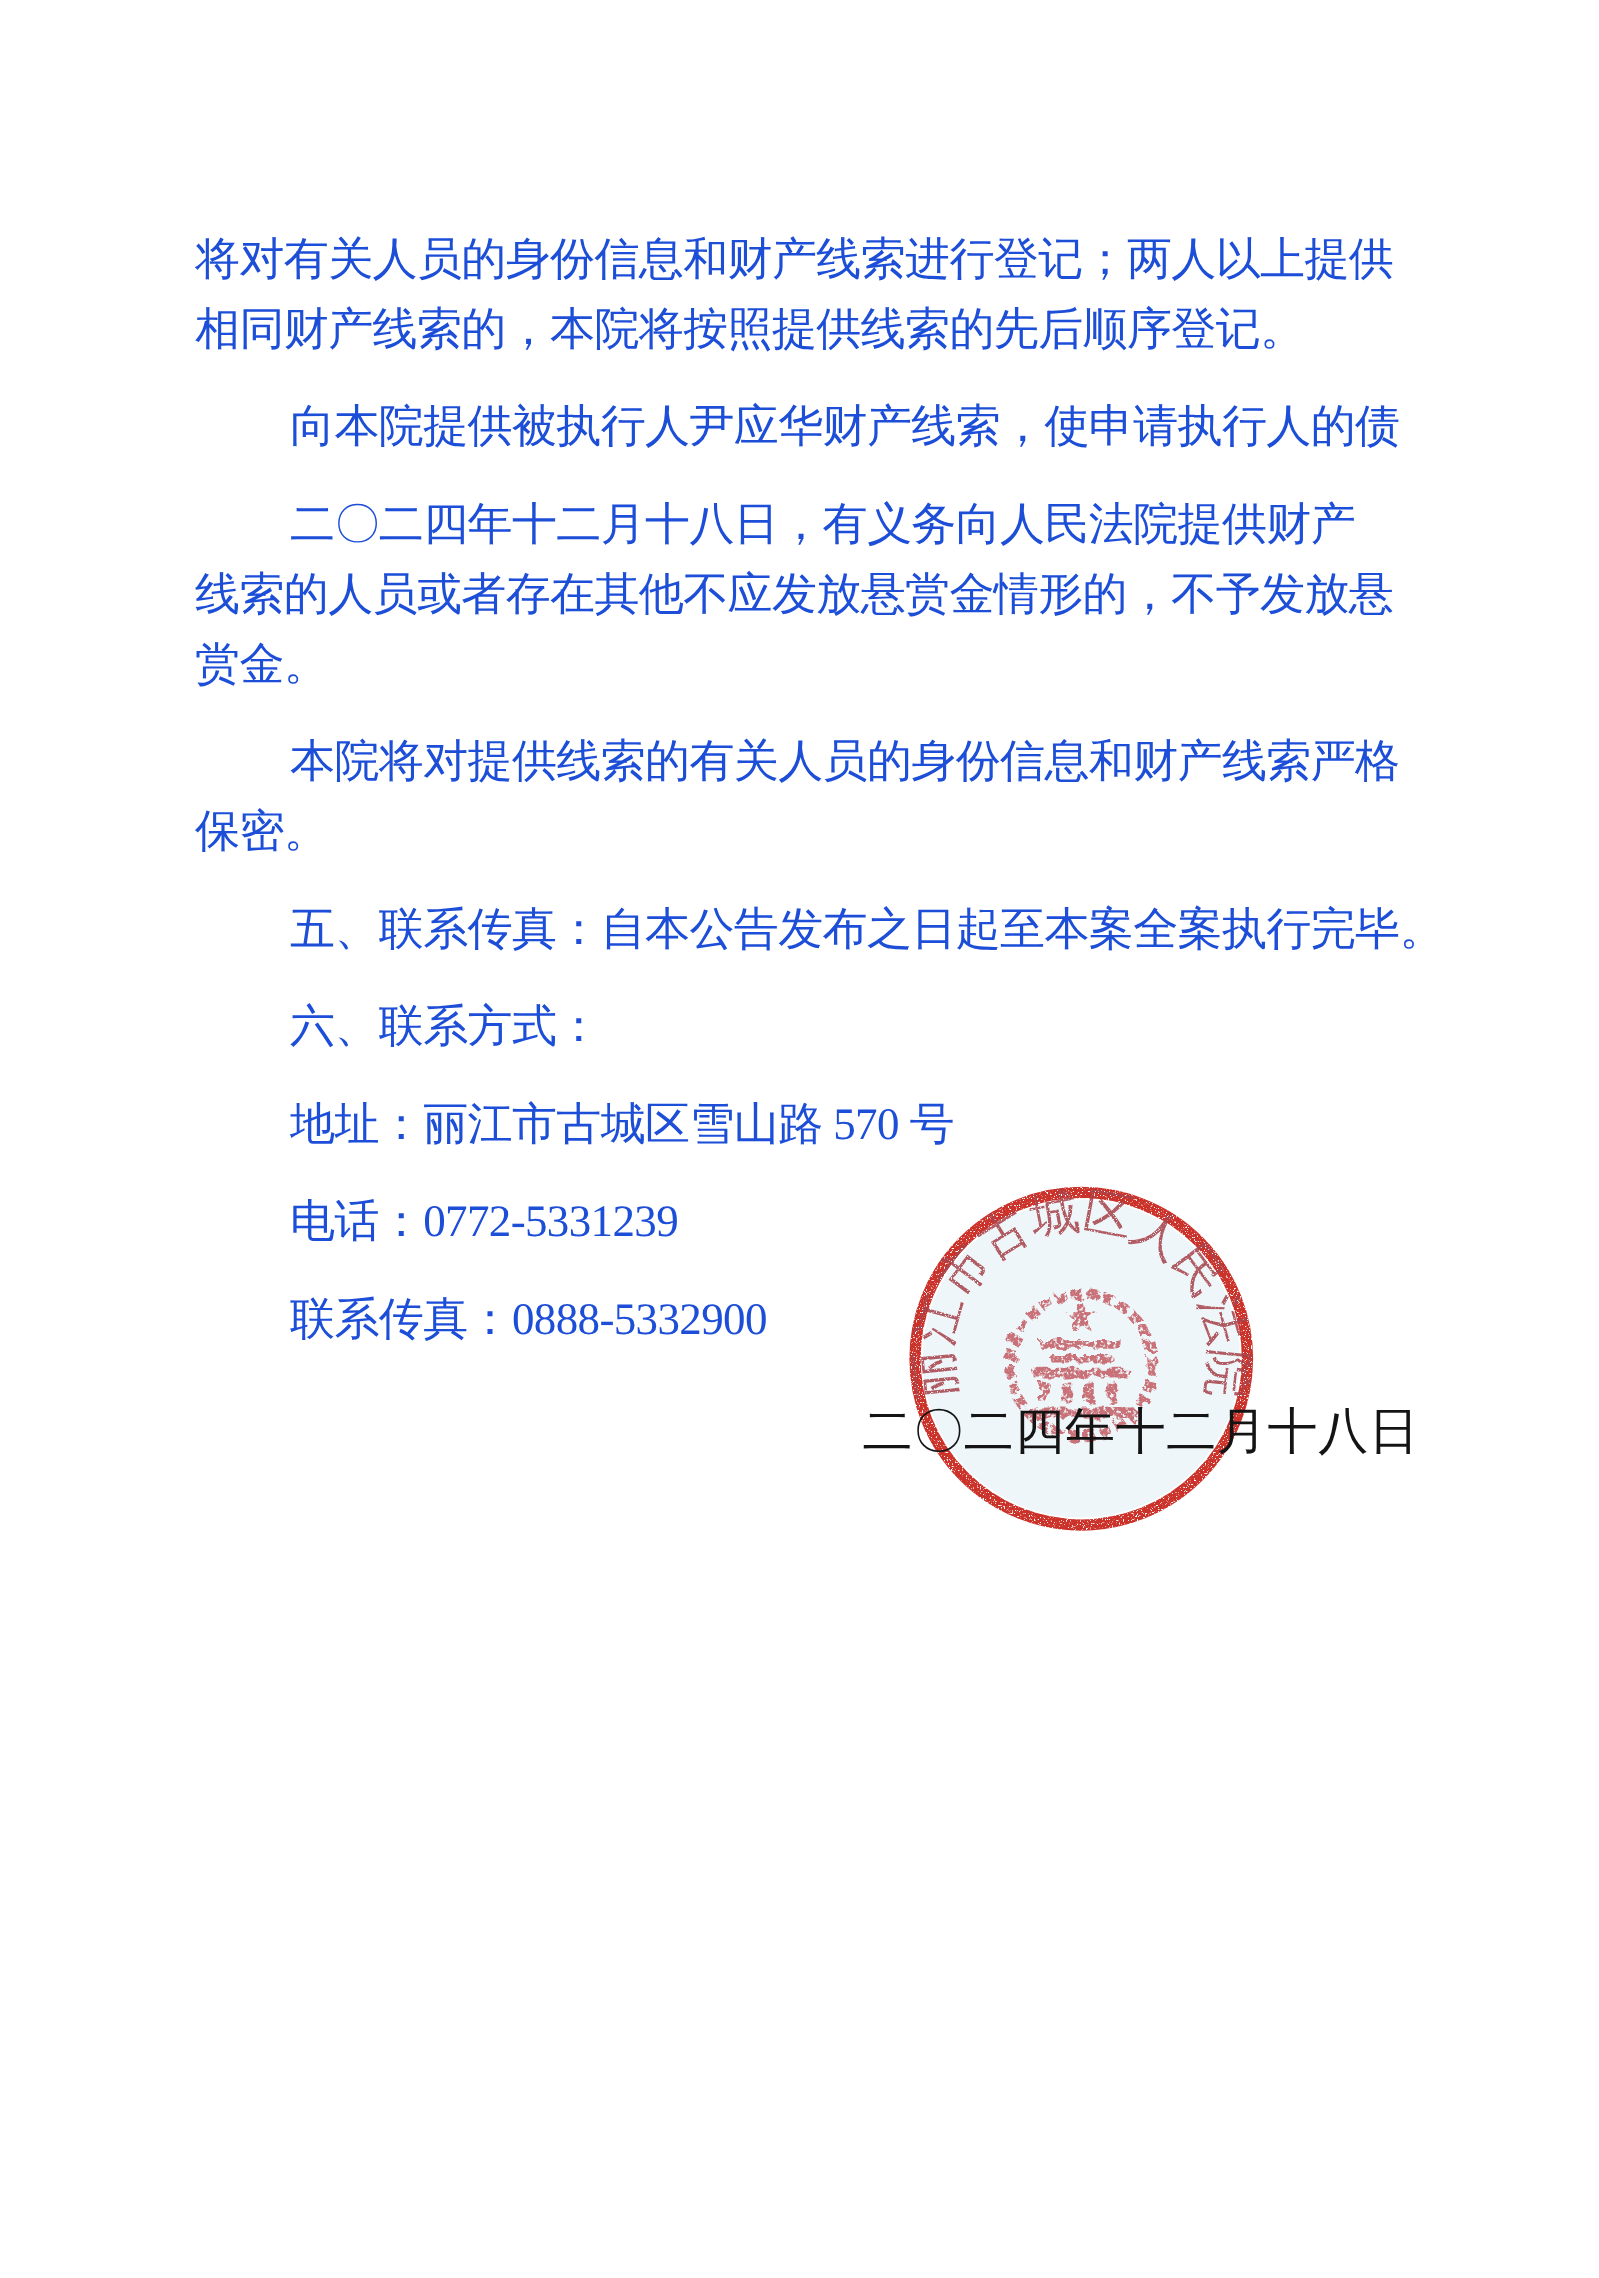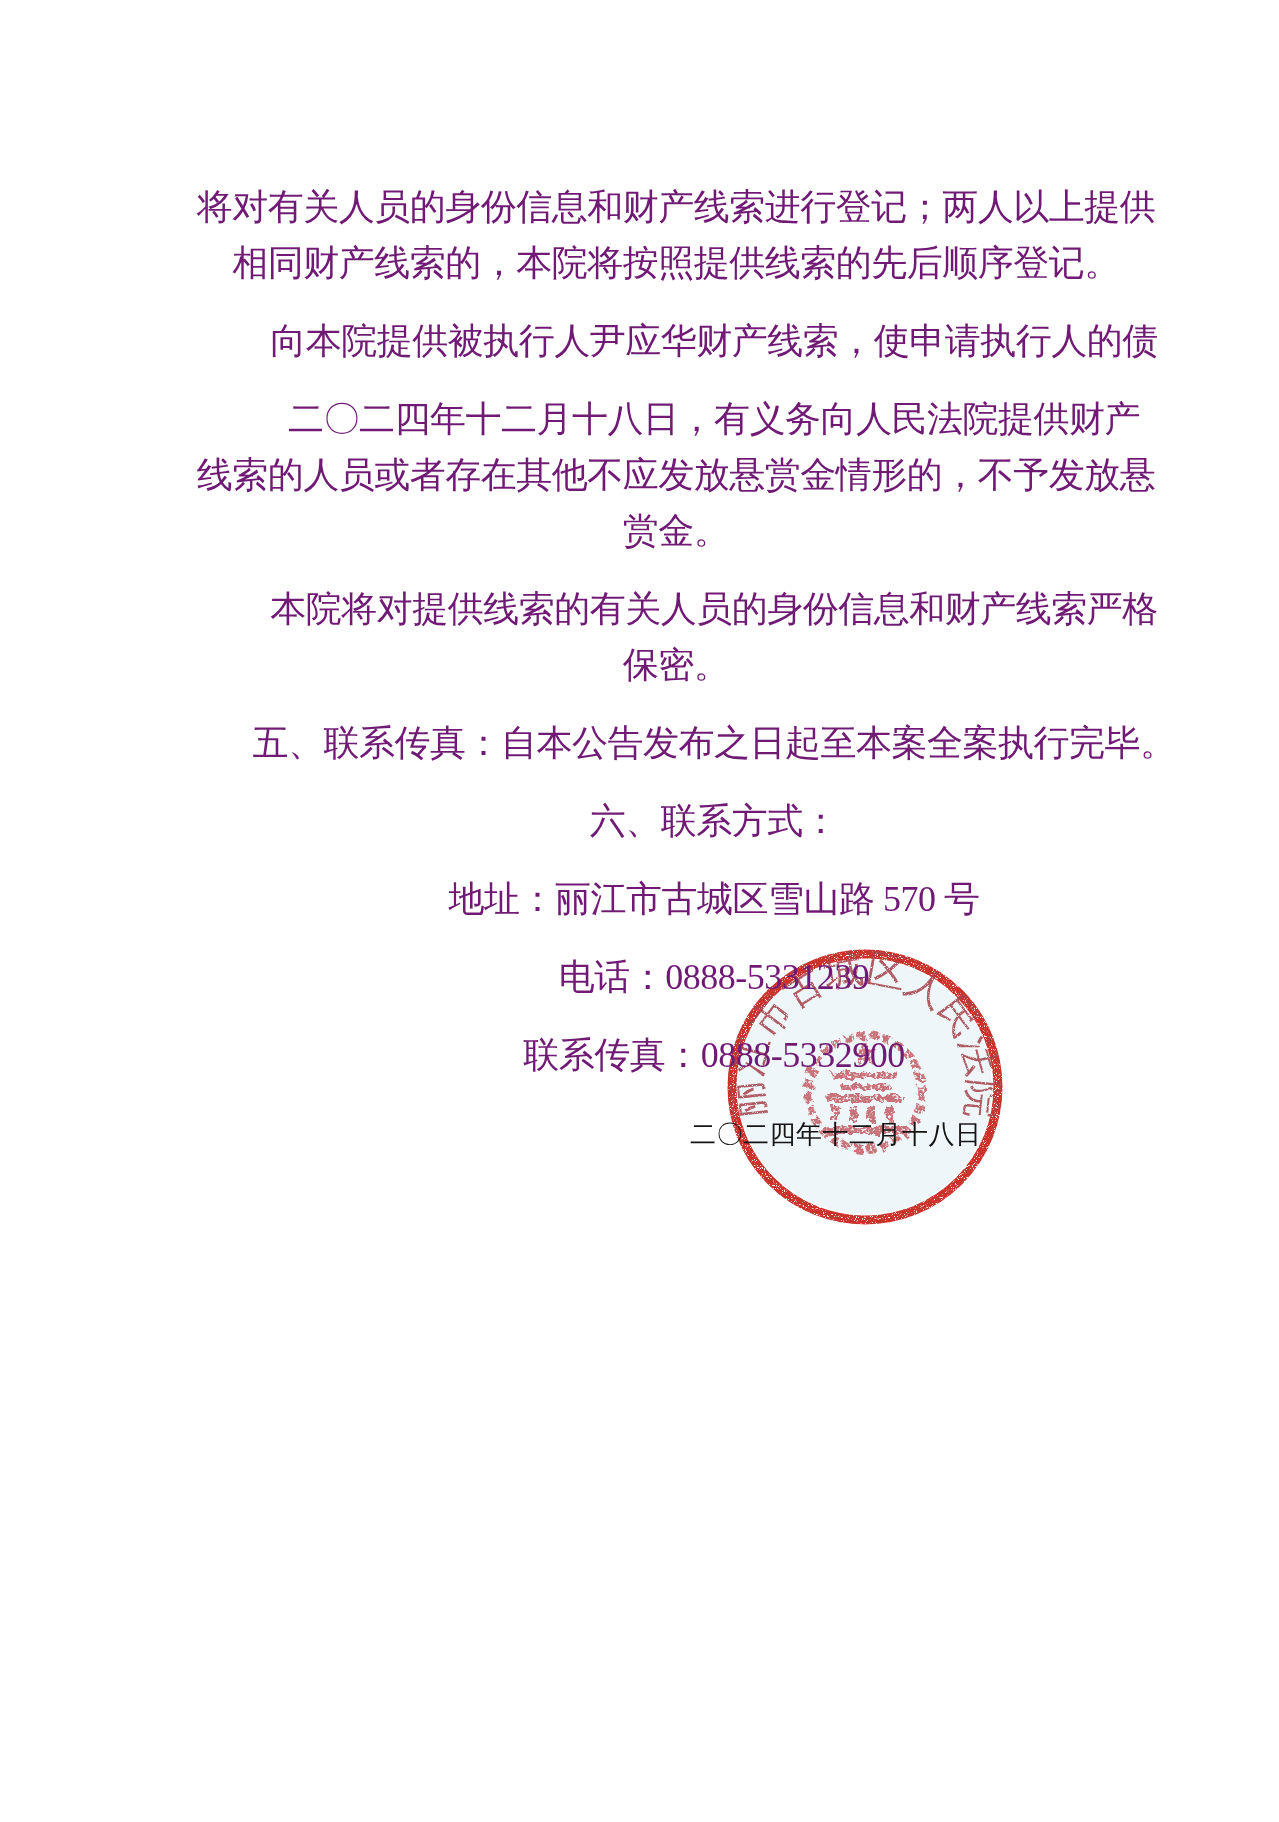--- a/index.html
+++ b/index.html
@@ -7,41 +7,40 @@
     position:relative;
     width:1279px;
     height:1822px;
     margin:0 auto;
     background:#ffffff;
     overflow:hidden;
     font-family:"Liberation Serif","DejaVu Serif",serif;
   }
   .body-text{
     position:absolute;
-    left:166px;
+    left:156px;
     top:179px;
     width:1020px;
-    color:#701a75;
+    color:#1d4ed8;
     font-size:36px;
     letter-spacing:-0.5px;
     z-index:2;
-    text-align:center;
   }
   .ln{
     margin:0;
     height:56px;
     line-height:56px;
     white-space:nowrap;
   }
   .ind{ text-indent:76px;margin-top:22px; }
   .date-line{
     position:absolute;
     left:690px;
     top:1117px;
-    font-size:26px;
+    font-size:40px;
     letter-spacing:0.5px;
     color:#141414;
     white-space:nowrap;
     z-index:3;
   }
   .seal{
     position:absolute;
     left:720px;
     top:942px;
     z-index:1;
@@ -57,21 +56,21 @@
     <p class="ln">相同财产线索的，本院将按照提供线索的先后顺序登记。</p>
     <p class="ln ind">向本院提供被执行人尹应华财产线索，使申请执行人的债</p>
     <p class="ln ind">二〇二四年十二月十八日，有义务向人民法院提供财产</p>
     <p class="ln">线索的人员或者存在其他不应发放悬赏金情形的，不予发放悬</p>
     <p class="ln">赏金。</p>
     <p class="ln ind">本院将对提供线索的有关人员的身份信息和财产线索严格</p>
     <p class="ln">保密。</p>
     <p class="ln ind">五、联系传真：自本公告发布之日起至本案全案执行完毕。</p>
     <p class="ln ind">六、联系方式：</p>
     <p class="ln ind">地址：丽江市古城区雪山路 570 号</p>
-    <p class="ln ind">电话：0888-5331239</p>
+    <p class="ln ind">电话：0772-5331239</p>
     <p class="ln ind">联系传真：0888-5332900</p>
   </div>
 
   <svg class="seal" width="290" height="290" viewBox="0 0 290 290" aria-hidden="true">
     <defs>
       <filter id="inkLight" x="-15%" y="-15%" width="130%" height="130%">
         <feTurbulence type="fractalNoise" baseFrequency="0.9" numOctaves="2" seed="11" result="sp"></feTurbulence>
         <feColorMatrix in="sp" type="matrix" values="0 0 0 0 0  0 0 0 0 0  0 0 0 0 0  0 0 0 8 -2.2" result="m"></feColorMatrix>
         <feComposite in="SourceGraphic" in2="m" operator="in"></feComposite>
       </filter>

